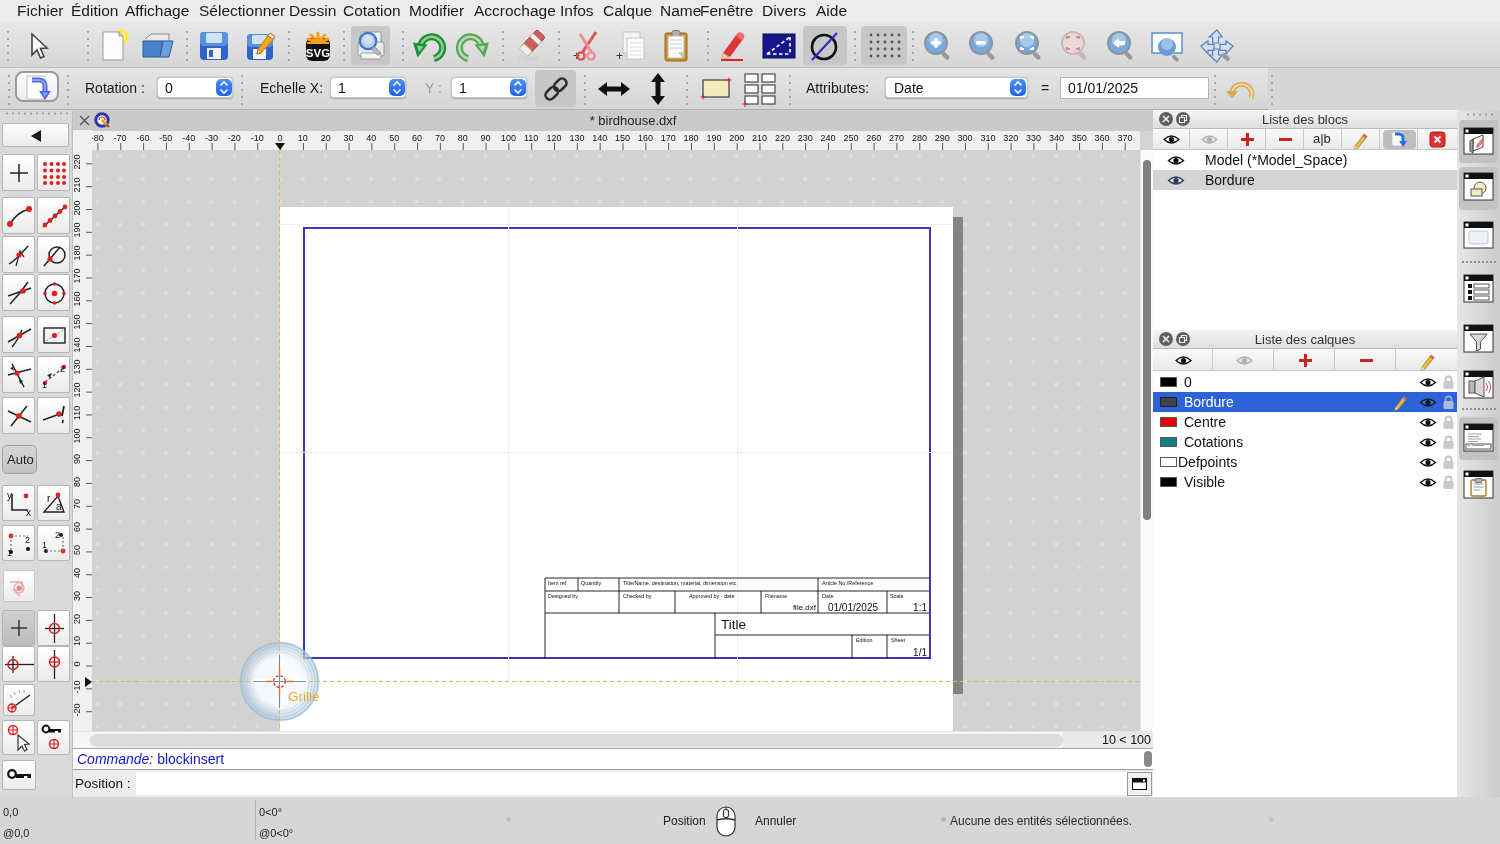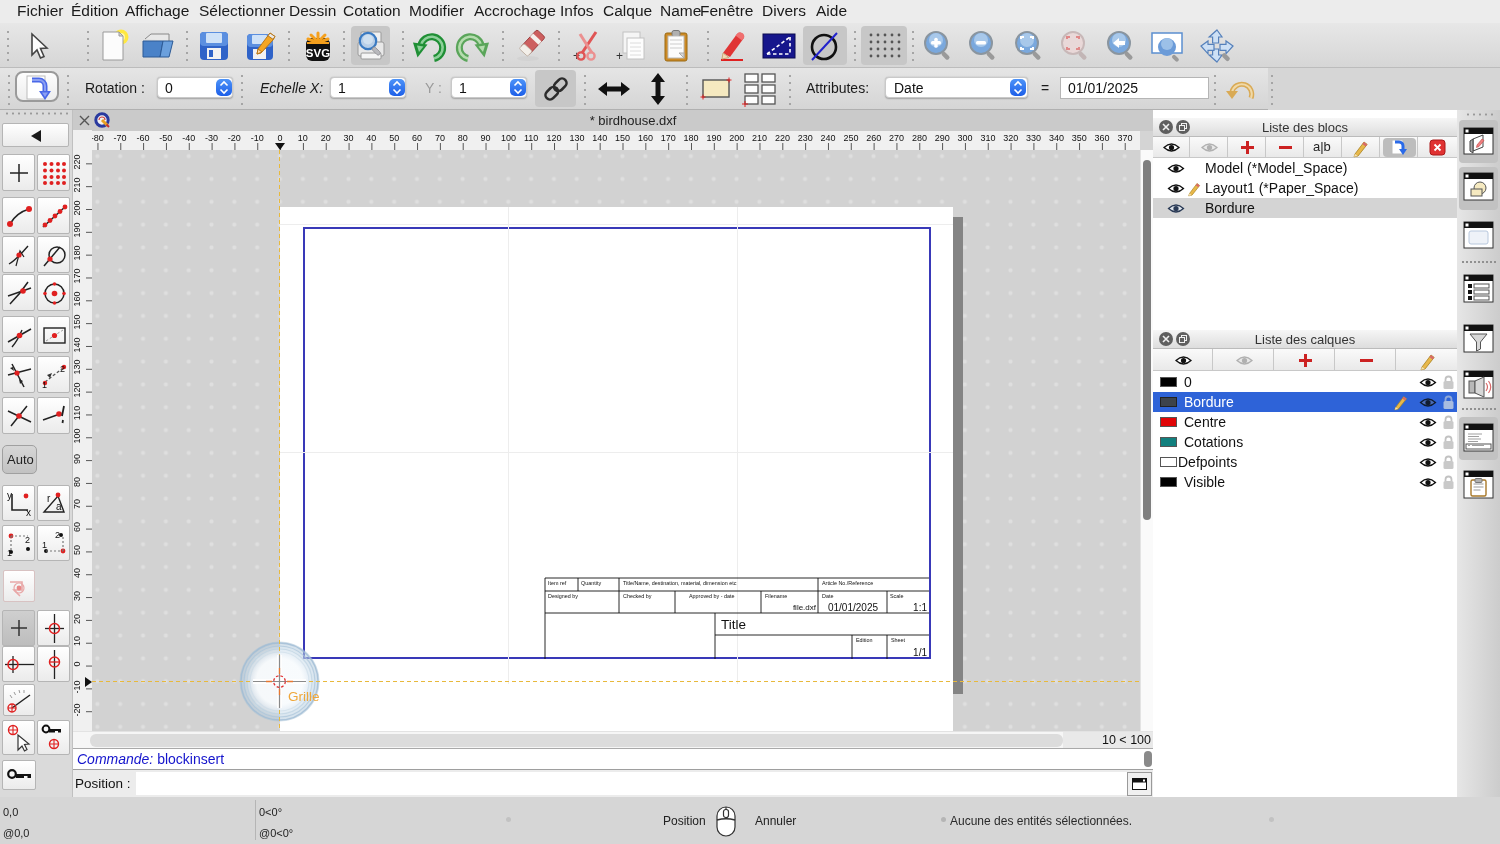--- a/index.html
+++ b/index.html
@@ -282,21 +282,21 @@
       <path d="M10 6 h7 a6 6 0 0 1 6 6 v5" fill="none" stroke="#8ca0f2" stroke-width="2"></path>
       <polygon points="17,17 29,17 23,26" fill="#4a68e8"></polygon>
       <polygon points="20,18.5 26,18.5 23,23" fill="#8ca0f2"></polygon>
     </svg>
 <span style="position:absolute; left:85px; top:12px; font-size:14px; color:#1a1a1a;">Rotation :</span>
 <div style="position:absolute; left:157px; top:9px; width:76px; height:21px; background:#fff; border:1px solid #c9c9c9; border-radius:4px; box-shadow:0 0.5px 1.5px rgba(0,0,0,0.25); font-size:14px; color:#111; line-height:20px; padding-left:7px;">0</div>
 <div style="position:absolute; left:216px; top:11px; width:16px; height:17px; background:linear-gradient(#4d93f8,#1d5fe8); border-radius:5px;"></div>
 <svg style="left:219px; top:13px;" width="10" height="13" viewBox="0 0 10 13">
       <path d="M1.5 4.5 L5 1 L8.5 4.5 M1.5 8.5 L5 12 L8.5 8.5" fill="none" stroke="#fff" stroke-width="1.6"></path>
     </svg>
-<span style="position:absolute; left:260px; top:12px; font-size:14px; color:#1a1a1a;font-style:italic;">Echelle X:</span>
+<span style="position:absolute; left:260px; top:12px; font-size:14px; color:#1a1a1a;">Echelle X:</span>
 <div style="position:absolute; left:330px; top:9px; width:76px; height:21px; background:#fff; border:1px solid #c9c9c9; border-radius:4px; box-shadow:0 0.5px 1.5px rgba(0,0,0,0.25); font-size:14px; color:#111; line-height:20px; padding-left:7px;">1</div>
 <div style="position:absolute; left:389px; top:11px; width:16px; height:17px; background:linear-gradient(#4d93f8,#1d5fe8); border-radius:5px;"></div>
 <svg style="left:392px; top:13px;" width="10" height="13" viewBox="0 0 10 13">
       <path d="M1.5 4.5 L5 1 L8.5 4.5 M1.5 8.5 L5 12 L8.5 8.5" fill="none" stroke="#fff" stroke-width="1.6"></path>
     </svg>
 <span style="position:absolute; left:425px; top:12px; font-size:14px; color:#9a9a9a;">Y :</span>
 <div style="position:absolute; left:451px; top:9px; width:76px; height:21px; background:#fff; border:1px solid #c9c9c9; border-radius:4px; box-shadow:0 0.5px 1.5px rgba(0,0,0,0.25); font-size:14px; color:#111; line-height:20px; padding-left:7px;">1</div>
 <div style="position:absolute; left:510px; top:11px; width:16px; height:17px; background:linear-gradient(#4d93f8,#1d5fe8); border-radius:5px;"></div>
 <svg style="left:513px; top:13px;" width="10" height="13" viewBox="0 0 10 13">
       <path d="M1.5 4.5 L5 1 L8.5 4.5 M1.5 8.5 L5 12 L8.5 8.5" fill="none" stroke="#fff" stroke-width="1.6"></path>
@@ -746,21 +746,21 @@
     </svg>
   <div id="vscroll" class="abs">
       <div style="position:absolute; left:2px; top:10px; width:8px; height:360px; background:#7f7f7f; border-radius:4px;"></div>
     </div>
   <div id="hstrip" class="abs">
     <div style="position:absolute; left:17px; top:2px; width:973px; height:13px; background:#dcdcdc; border-radius:6px;"></div>
     <div style="position:absolute; right:0; top:0; width:90px; height:17px; background:#e9e9e9; font-size:12.5px; color:#111; text-align:right; line-height:16px; padding-right:2px;">10 &lt; 100</div>
   </div>
 </div>
 <div id="panels" class="abs">
-<div style="position:absolute; left:0; top:8px; width:304px; height:220px;">
+<div style="position:absolute; left:0; top:0; width:304px; height:220px;">
   <div class="ptitle">Liste des blocs
     <div class="winbtn" style="left:6px;">
           <svg style="left:3.2px; top:3.2px;" width="8" height="8" viewBox="0 0 8 8">
             <path d="M1 1 L7 7 M7 1 L1 7" stroke="#efefef" stroke-width="1.6"></path>
           </svg>
         </div>
     <div class="winbtn" style="left:23px;">
           <svg style="left:3px; top:3px;" width="8" height="8" viewBox="0 0 8 8">
             <rect x="2.5" y="0.5" width="5" height="5" fill="none" stroke="#efefef"></rect>
             <rect x="0.5" y="2.5" width="5" height="5" fill="#5f5f5f" stroke="#efefef"></rect>
@@ -815,32 +815,20 @@
           </svg>
         </div>
   </div>
   <div style="position:absolute; left:0; top:40px; width:304px; height:180px; background:#fff;">
     <div class="prow">
           <svg style="left:14px; top:5px;" width="18" height="11" viewBox="0 0 17 11">
             <path d="M1 5.5 Q8.5 -1.5 16 5.5 Q8.5 12.5 1 5.5 Z" fill="#fff" stroke="#111" stroke-width="1.3"></path>
             <circle cx="8.5" cy="5.5" r="2.6" fill="#111"></circle>
           </svg>
           <span style="position:absolute; left:52px; top:2px; color:#111;">Model (*Model_Space)</span>
-        </div>
-    <div class="prow">
-          <svg style="left:14px; top:5px;" width="18" height="11" viewBox="0 0 17 11">
-            <path d="M1 5.5 Q8.5 -1.5 16 5.5 Q8.5 12.5 1 5.5 Z" fill="#fff" stroke="#111" stroke-width="1.3"></path>
-            <circle cx="8.5" cy="5.5" r="2.6" fill="#111"></circle>
-          </svg>
-          <svg style="left:34px; top:3px;" width="15" height="15" viewBox="0 0 18 18">
-            <path d="M3 15 L12 3 l3.2 2.4 L6 17 l-4 0.8 z" fill="#e8b84a" stroke="#a8821e" stroke-width="0.8"></path>
-            <path d="M12 3 l3.2 2.4 -1.6 2 -3.2-2.4 z" fill="#d86a6a"></path>
-            <path d="M3 15 l2.8 2 -3.8 0.8 z" fill="#f5e2b8"></path>
-          </svg>
-          <span style="position:absolute; left:52px; top:2px; color:#111;">Layout1 (*Paper_Space)</span>
         </div>
     <div class="prow" style="background:#d4d4d4;">
           <svg style="left:14px; top:5px;" width="18" height="11" viewBox="0 0 17 11">
             <path d="M1 5.5 Q8.5 -1.5 16 5.5 Q8.5 12.5 1 5.5 Z" fill="#dfe5ec" stroke="#2a3a55" stroke-width="1.3"></path>
             <circle cx="8.5" cy="5.5" r="2.6" fill="#2a3a55"></circle>
           </svg>
           <span style="position:absolute; left:52px; top:2px; color:#111;">Bordure</span>
         </div>
   </div>
 </div>

